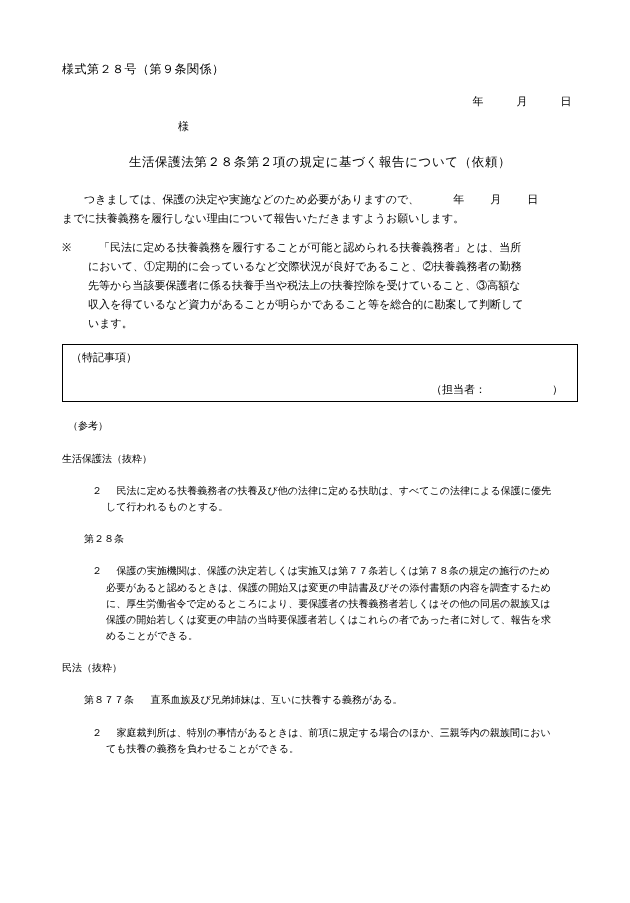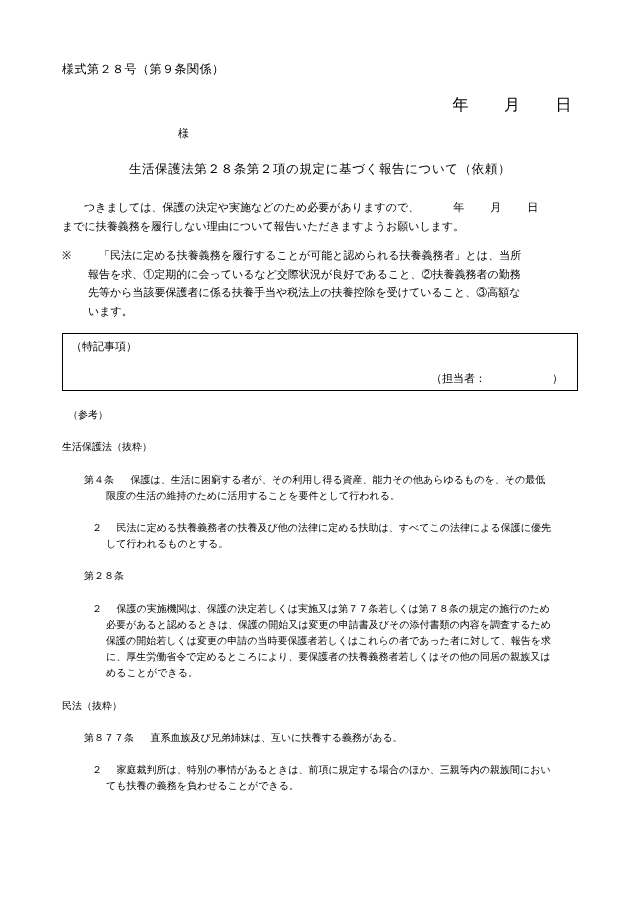--- a/index.html
+++ b/index.html
@@ -30,21 +30,21 @@
     top: 60px;
     width: 516px;
   }
   .form-no {
     font-size: 12px;
     letter-spacing: 0.5px;
     margin-bottom: 14px;
   }
   .date-line {
     text-align: right;
-    font-size: 16px;
+    font-size: 11px;
     letter-spacing: 0.5px;
     margin-bottom: 8px;
     padding-right: 6px;
   }
   .date-line span.gap { display: inline-block; width: 26px; }
   .addressee {
     font-size: 11px;
     margin-left: 116px;
     margin-bottom: 18px;
   }
@@ -169,58 +169,54 @@
 
     <div class="doc-title">生活保護法第２８条第２項の規定に基づく報告について（依頼）</div>
 
 
     <p class="body-par indent1"><span>　つきましては、保護の決定や実施などのため必要がありますので、</span><span class="u-gap" style="width:34px"></span><span>年</span><span class="u-gap" style="width:26px"></span><span>月</span><span class="u-gap" style="width:26px"></span><span>日</span><br><span>までに扶養義務を履行しない理由について報告いただきますようお願いします。</span></p>
 
     <div class="note-block">
       <div class="note-mark">※</div>
       <div class="note-body">
         <span class="ln i1">「民法に定める扶養義務を履行することが可能と認められる扶養義務者」とは、当所</span>
-        <span class="ln">報告を求、①定期的に会っているなど交際状況が良好であること、②扶養義務者の勤務</span>
+        <span class="ln">において、①定期的に会っているなど交際状況が良好であること、②扶養義務者の勤務</span>
         <span class="ln">先等から当該要保護者に係る扶養手当や税法上の扶養控除を受けていること、③高額な</span>
+        <span class="ln">収入を得ているなど資力があることが明らかであること等を総合的に勘案して判断して</span>
         <span class="ln">います。</span>
       </div>
     </div>
 
     <div class="box">
       <span class="label">（特記事項）</span>
       <span class="charge">（担当者：　　　　　　）</span>
     </div>
 
     <div class="ref">
       <p class="head">（参考）</p>
 
       <p class="law-name">生活保護法（抜粋）</p>
 
-      <p class="art">
-        <span>第４条</span>
-        <span class="u-gap" style="width:14px"></span><span>保護は、生活に困窮する者が、その利用し得る資産、能力その他あらゆるものを、その最低</span>
-        <span class="cont">限度の生活の維持のために活用することを要件として行われる。</span>
-      </p>
 
       <p class="sub">
         <span>２</span>
         <span class="u-gap" style="width:12px"></span><span>民法に定める扶養義務者の扶養及び他の法律に定める扶助は、すべてこの法律による保護に優先</span>
         <span class="cont">して行われるものとする。</span>
       </p>
 
       <p class="art">
         <span>第２８条</span>
       </p>
 
       <p class="sub">
         <span>２</span>
         <span class="u-gap" style="width:12px"></span><span>保護の実施機関は、保護の決定若しくは実施又は第７７条若しくは第７８条の規定の施行のため</span>
         <span class="cont">必要があると認めるときは、保護の開始又は変更の申請書及びその添付書類の内容を調査するため</span>
+        <span class="cont">に、厚生労働省令で定めるところにより、要保護者の扶養義務者若しくはその他の同居の親族又は</span>
         <span class="cont">保護の開始若しくは変更の申請の当時要保護者若しくはこれらの者であった者に対して、報告を求</span>
-        <span class="cont">に、厚生労働省令で定めるところにより、要保護者の扶養義務者若しくはその他の同居の親族又は</span>
         <span class="cont">めることができる。</span>
       </p>
 
       <p class="law-name">民法（抜粋）</p>
 
       <p class="art">
         <span>第８７７条</span>
         <span class="u-gap" style="width:14px"></span><span>直系血族及び兄弟姉妹は、互いに扶養する義務がある。</span>
       </p>
 

